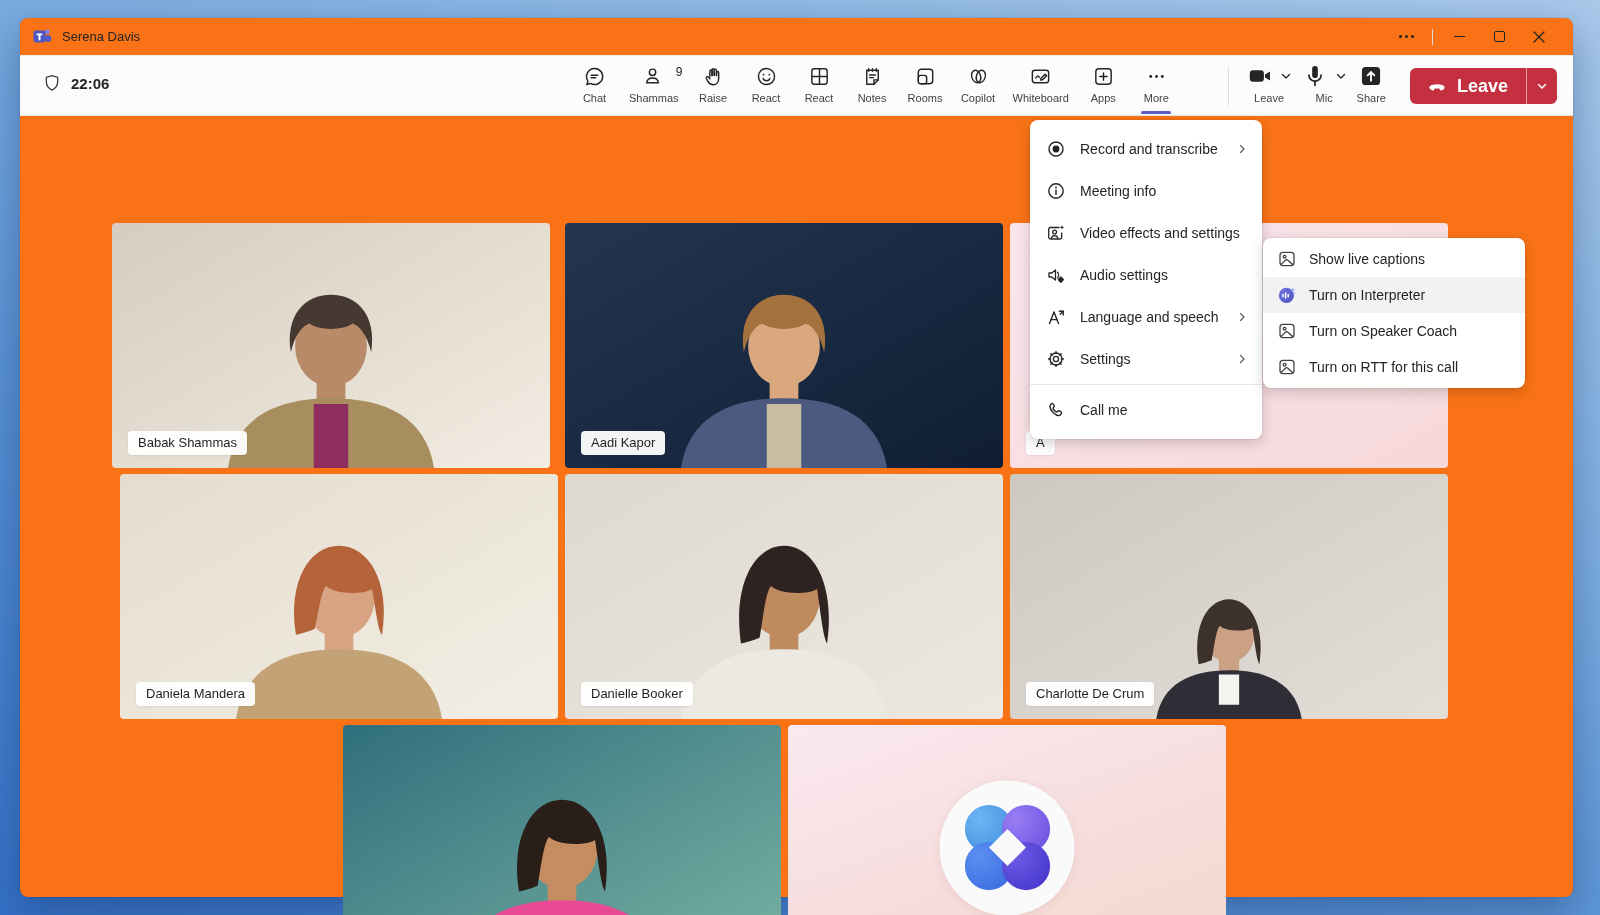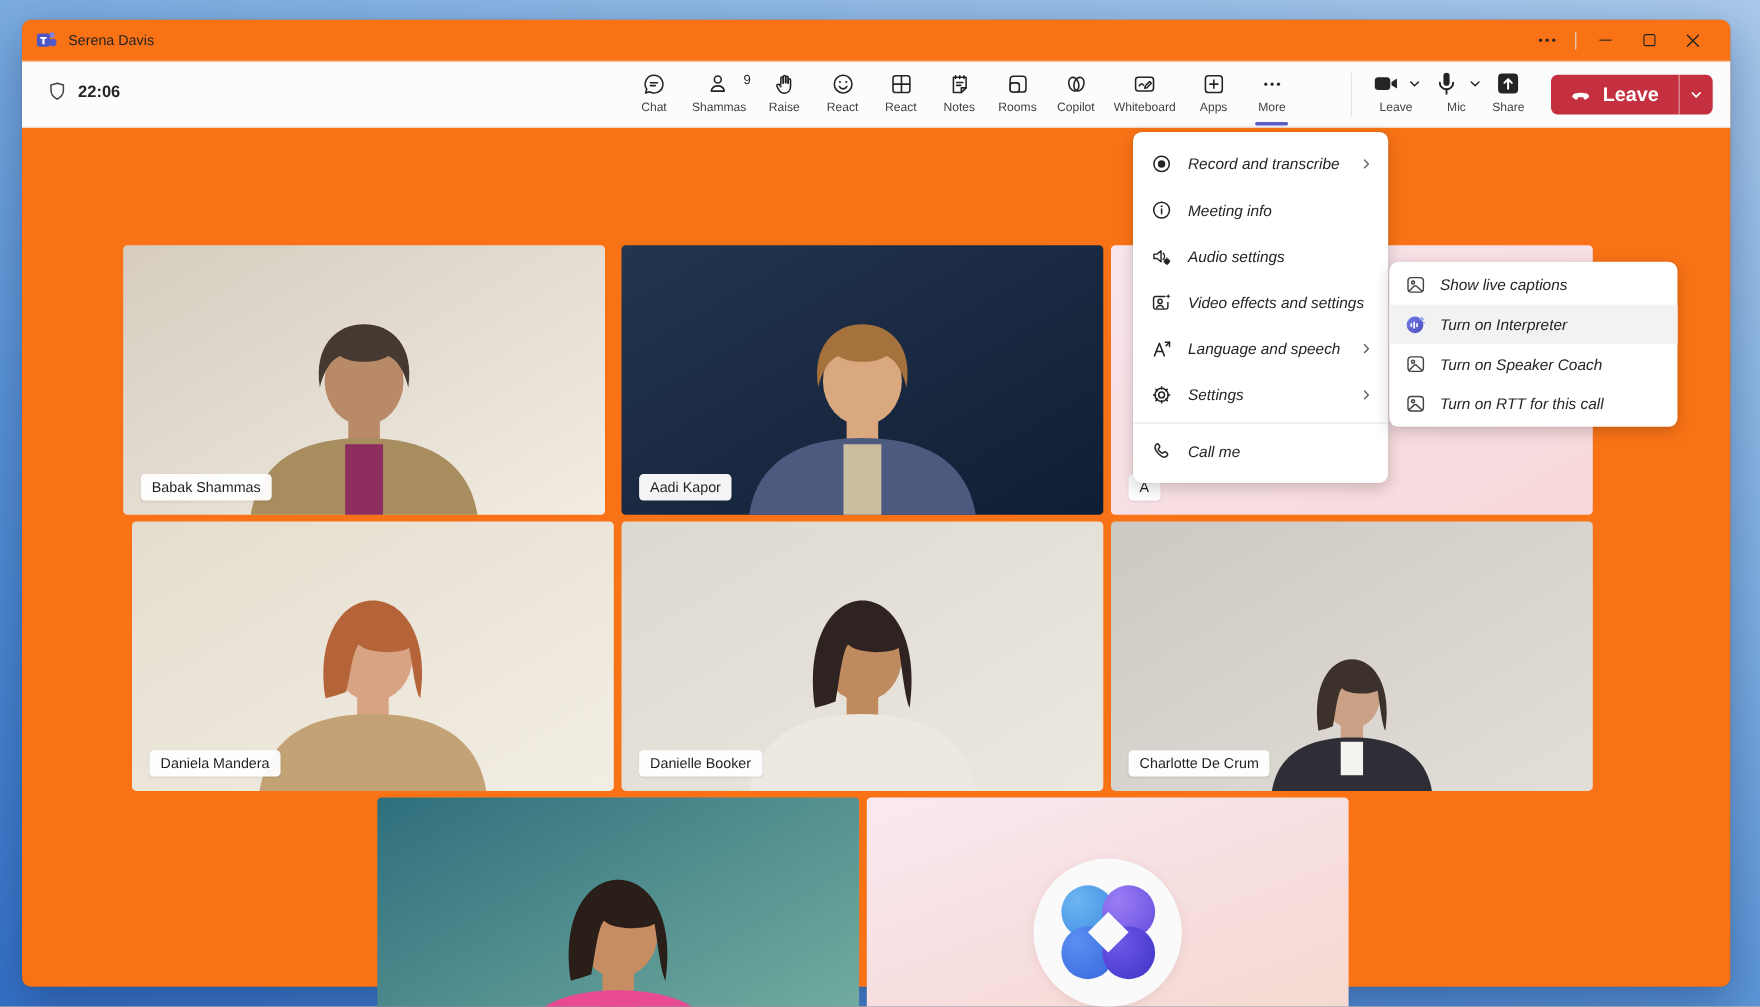--- a/index.html
+++ b/index.html
@@ -59,21 +59,21 @@
     background:radial-gradient(circle at 35% 30%, var(--av1,#efa16b), var(--av2,#d87f46)); }
   .app-tile-bg { background:linear-gradient(160deg,#fae9f0 0%, #f7dfe0 45%, #f3d8cb 100%); }
   .app-logo-circle { position:absolute; left:50%; top:50%; transform:translate(-50%,-50%);
     width:135px; height:135px; border-radius:50%; background:#fafafa; box-shadow:0 2px 10px rgba(120,60,60,.10);
     display:flex; align-items:center; justify-content:center; }
   
   .menu { position:absolute; background:#fff; border-radius:8px; box-shadow:0 4px 14px rgba(0,0,0,.18), 0 0 0 1px rgba(0,0,0,.04); z-index:30; }
   .more-menu { left:1010px; top:102px; width:232px; padding:8px 0; }
   .menu-item { display:flex; align-items:center; height:42px; padding:0 14px 0 16px; font-size:14px; color:#242424; cursor:pointer; }
   .menu-item .mico { width:20px; height:20px; margin-right:14px; flex:none; display:flex; align-items:center; justify-content:center; }
-  .menu-item .mlabel { flex:1; white-space:nowrap;font-style:italic; }
+  .menu-item .mlabel { flex:1; white-space:nowrap; }
   .menu-divider { height:1px; background:#e6e6e6; margin:4px 0; }
   .submenu { left:1243px; top:220px; width:262px; padding:3px 0; }
   .submenu .menu-item { height:36px; padding:0 14px; }
   .submenu .menu-item .mico { margin-right:12px; }
   .menu-item.highlighted { background:#f2f2f2; }
   svg { display:block; }
 </style>
 </head>
 <body>
 
@@ -427,40 +427,40 @@
             <circle cx="10" cy="10" r="7.2"></circle>
             <path d="M10 9v4.4" stroke-linecap="round"></path>
             <circle cx="10" cy="6.4" r=".9" fill="#242424" stroke="none"></circle>
           </svg>
       </span>
       <span class="mlabel">Meeting info</span>
     </div>
 
     <div class="menu-item">
       <span class="mico">
+        <svg width="20" height="20" viewBox="0 0 20 20" fill="none" stroke="#242424" stroke-width="1.3">
+          <path d="M13.5 4.5H4.5A1.8 1.8 0 0 0 2.7 6.3v8A1.8 1.8 0 0 0 4.5 16h9.4a1.8 1.8 0 0 0 1.8-1.8V9.5"></path>
+          <circle cx="8.6" cy="9" r="1.9"></circle>
+          <path d="M5.2 15.6c.5-2 1.7-3 3.4-3s2.9 1 3.4 3"></path>
+          <path d="M16 2l.6 1.7L18.3 4.3l-1.7.6L16 6.6l-.6-1.7-1.7-.6 1.7-.6z" fill="#242424" stroke="none"></path>
+        </svg>
+      </span>
+      <span class="mlabel">Video effects and settings</span>
+    </div>
+
+    <div class="menu-item">
+      <span class="mico">
         <svg width="20" height="20" viewBox="0 0 20 20" fill="none" stroke="#242424" stroke-width="1.3" stroke-linejoin="round">
           <path d="M3 8v4h2.8l3.7 3V5L5.8 8z"></path>
           <path d="M11.5 7.2a4 4 0 0 1 0 5.6" stroke-linecap="round"></path>
           <circle cx="14.8" cy="14.6" r="2.6" fill="#242424" stroke="none"></circle>
           <path d="M14.8 11.2v1M14.8 17v1M11.8 14.6h1M16.8 14.6h1" stroke="#242424" stroke-width="1.2"></path>
         </svg>
       </span>
       <span class="mlabel">Audio settings</span>
-    </div>
-
-    <div class="menu-item">
-      <span class="mico">
-        <svg width="20" height="20" viewBox="0 0 20 20" fill="none" stroke="#242424" stroke-width="1.3">
-          <path d="M13.5 4.5H4.5A1.8 1.8 0 0 0 2.7 6.3v8A1.8 1.8 0 0 0 4.5 16h9.4a1.8 1.8 0 0 0 1.8-1.8V9.5"></path>
-          <circle cx="8.6" cy="9" r="1.9"></circle>
-          <path d="M5.2 15.6c.5-2 1.7-3 3.4-3s2.9 1 3.4 3"></path>
-          <path d="M16 2l.6 1.7L18.3 4.3l-1.7.6L16 6.6l-.6-1.7-1.7-.6 1.7-.6z" fill="#242424" stroke="none"></path>
-        </svg>
-      </span>
-      <span class="mlabel">Video effects and settings</span>
     </div>
 
     <div class="menu-item">
       <span class="mico">
         <svg width="20" height="20" viewBox="0 0 20 20" fill="none" stroke="#242424" stroke-width="1.4" stroke-linecap="round" stroke-linejoin="round">
           <path d="M3.5 16.5L8 5l4.5 11.5"></path>
           <path d="M5.2 12.6h5.6"></path>
           <path d="M13.4 4.2h3.8V8"></path>
           <path d="M17.2 4.2l-3 3"></path>
         </svg>

